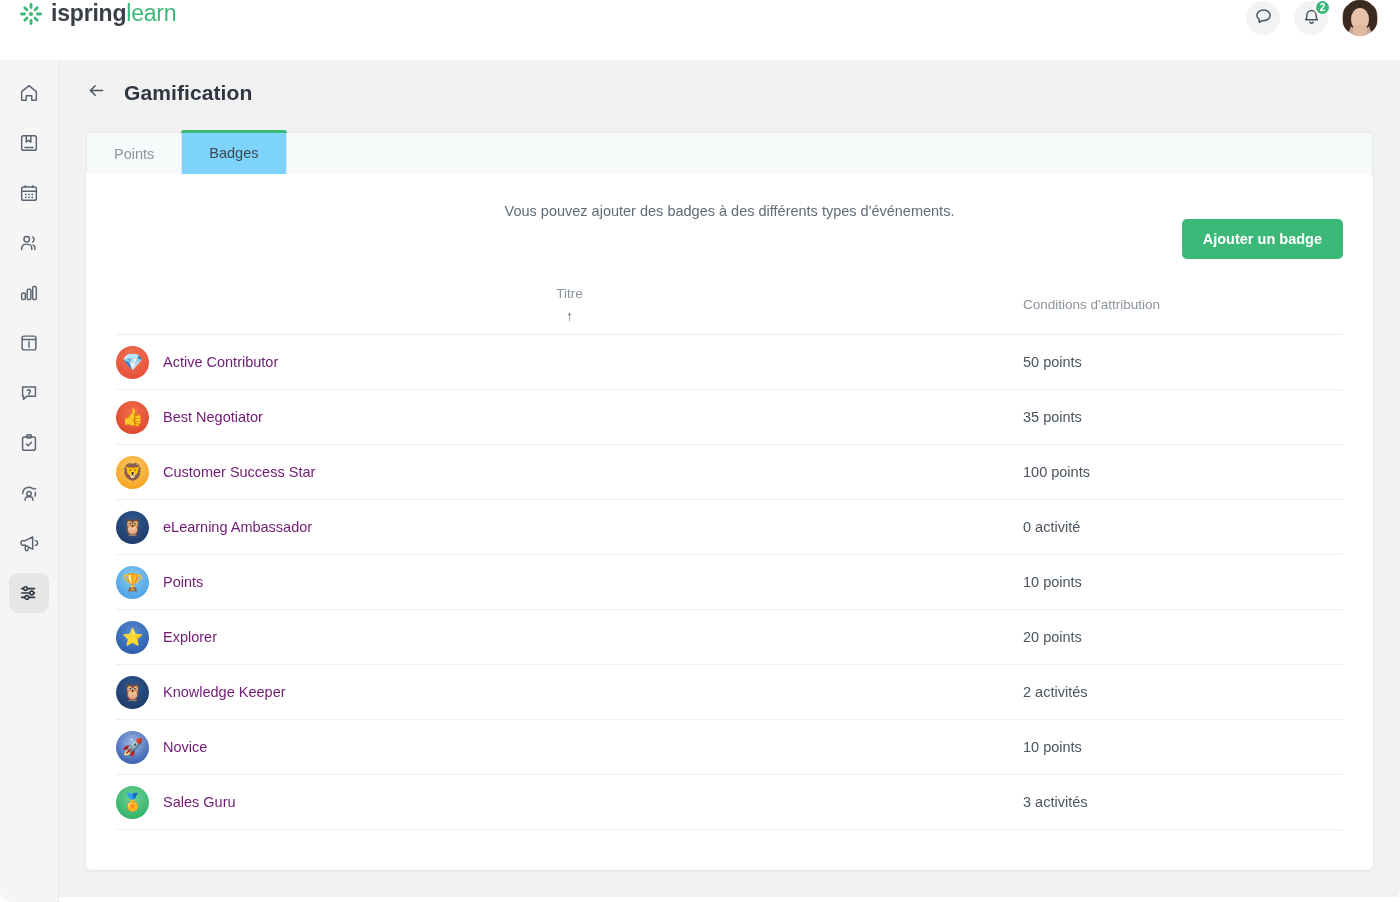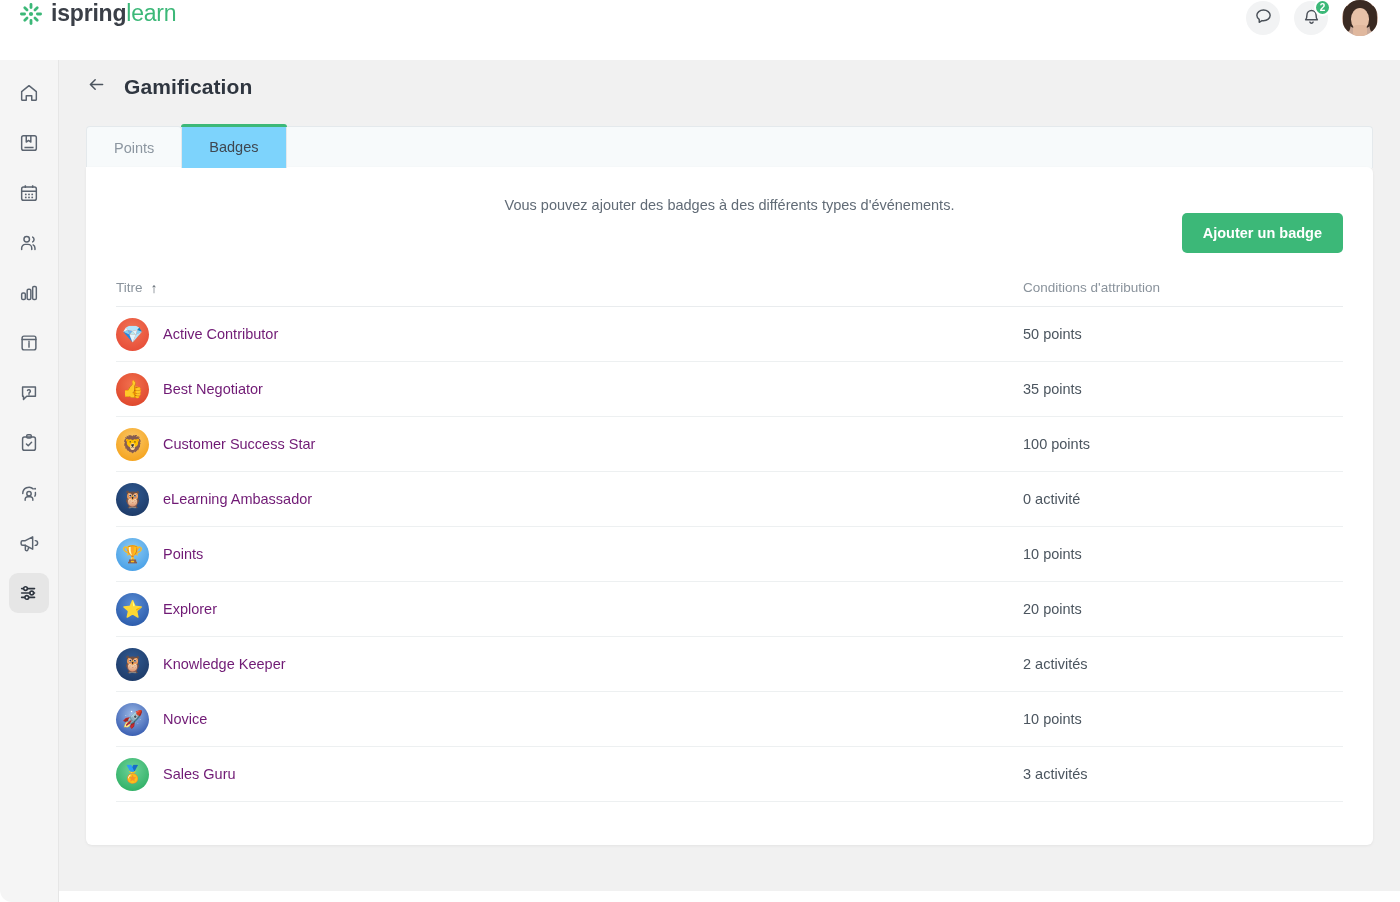--- a/index.html
+++ b/index.html
@@ -95,21 +95,21 @@
   .side-item {
     width: 40px; height: 40px; border-radius: 9px;
     display: flex; align-items: center; justify-content: center;
     cursor: pointer; flex: none;
   }
   .side-item.active { background: #e6e6e6; }
   .side-item svg { display: block; }
 
   
   .main {
-    position: absolute; top: 44px; left: 59px;
+    position: absolute; top: 50px; left: 59px;
     width: 1341px; height: 847px;
     background: #f1f1f1;
     overflow: hidden;
   }
 
   .page-head {
     display: flex; align-items: center;
     padding: 30px 0 0 27px; gap: 17px;
   }
   .back-arrow { cursor: pointer; display: flex; align-items: center; }
@@ -184,21 +184,21 @@
   
   .tbl { margin: 27px 30px 0 30px; }
   .tbl-head {
     display: flex; align-items: center;
     padding: 0 0 11px 0;
     border-bottom: 1px solid #e9ecee;
   }
   .th {
     font-size: 13.5px; color: #8a939c;
   }
-  .th-title { width: 907px; display: flex; align-items: center; gap: 8px; }
+  .th-title { width: 907px; display: flex; align-items: center; gap: 8px; flex-direction: column; }
   .sort-arrow { color: #5d666f; font-size: 14px; line-height: 1; }
 
   .row {
     display: flex; align-items: center;
     height: 55px;
     border-bottom: 1px solid #edf0f1;
   }
   .row-title { width: 907px; display: flex; align-items: center; gap: 14px; }
   .badge-ico {
     width: 33px; height: 33px; border-radius: 50%;

